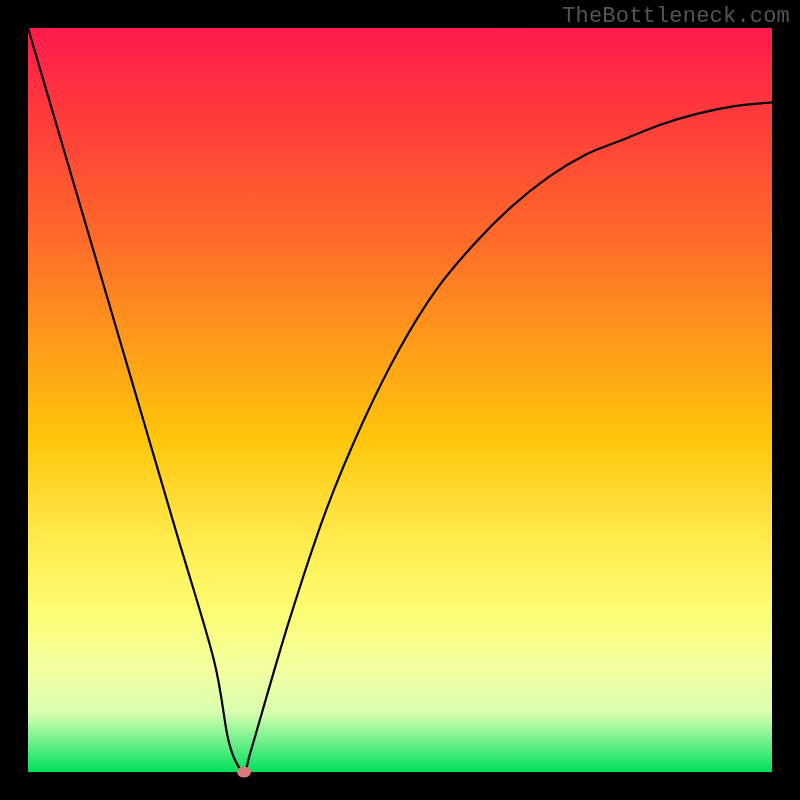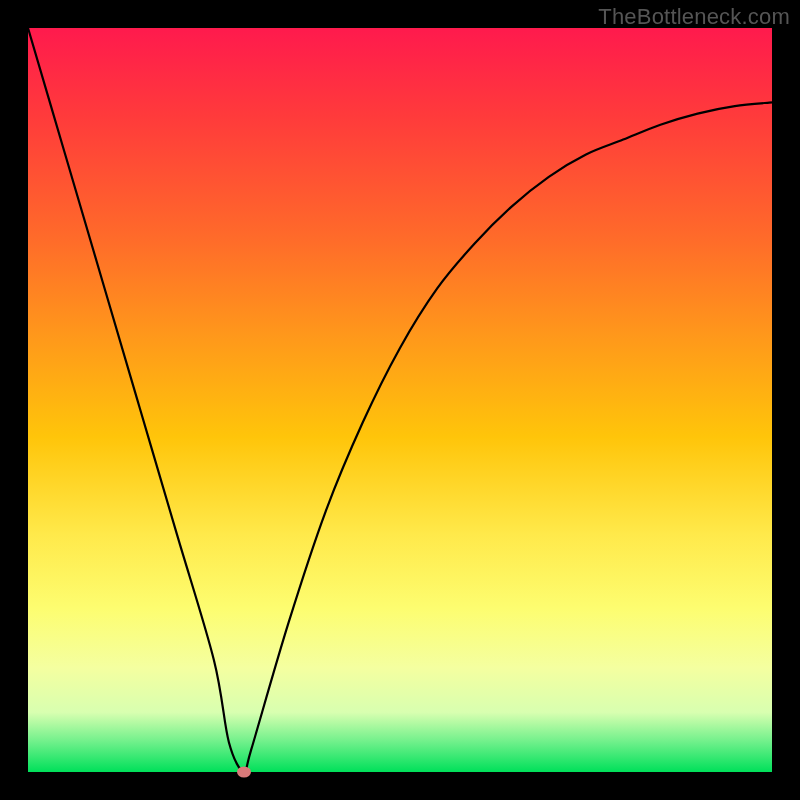--- a/index.html
+++ b/index.html
@@ -32,21 +32,21 @@
     );
   }
   .attrib {
     position: absolute;
     top: 4px;
     right: 10px;
     color: #555;
     font-size: 22px;
     font-weight: 500;
     letter-spacing: 0.2px;
-    font-family: Liberation Sans, sans-serif;
+    font-family: Liberation Mono, monospace;
   }
   svg.curve {
     position: absolute;
     left: 0;
     top: 0;
     width: 744px;
     height: 744px;
     overflow: visible;
   }
   .marker {

